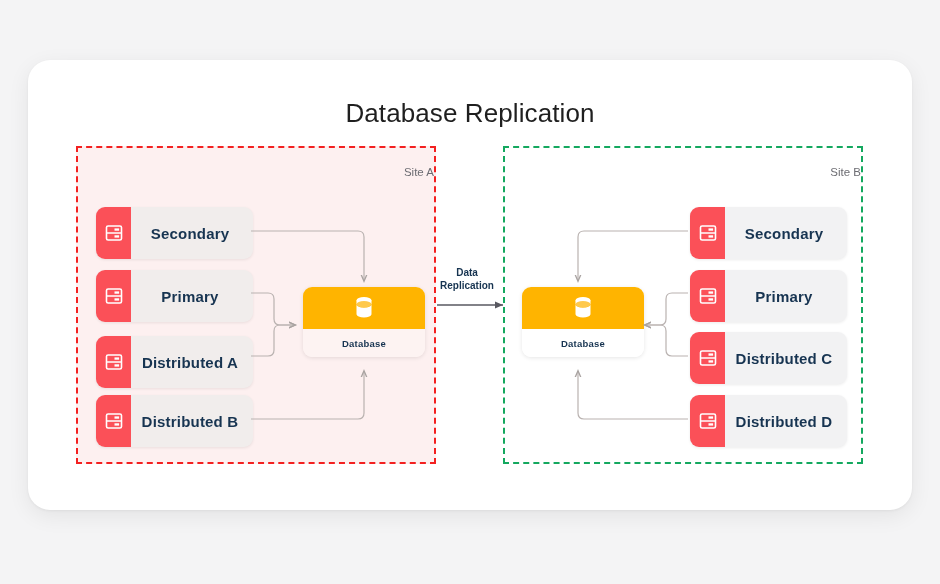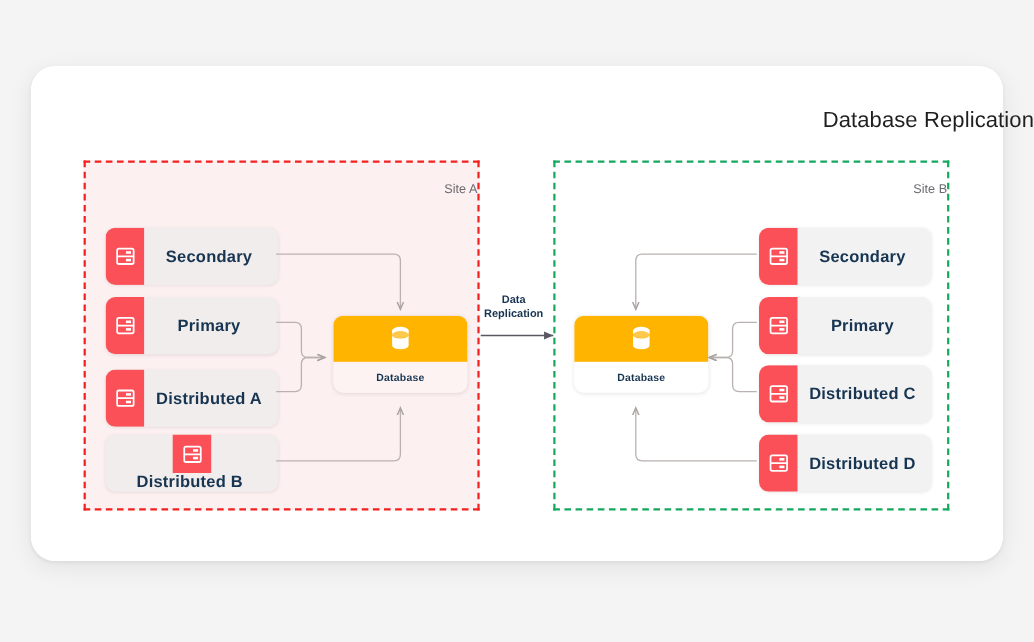--- a/index.html
+++ b/index.html
@@ -31,22 +31,22 @@
     border-radius: 22px;
     box-shadow: 0 6px 22px rgba(0,0,0,0.07), 0 1px 3px rgba(0,0,0,0.05);
   }
 
   
   .diagram-title {
     position: absolute;
     left: 0;
     top: 98px;
     width: 940px;
-    text-align: right;
-    font-size: 20px;
+    text-align: center;
+    font-size: 26px;
     color: #1f1f1f;
     letter-spacing: 0.1px;
   }
 
   
   .site {
     position: absolute;
     box-sizing: border-box;
   }
   .site-a {
@@ -202,21 +202,21 @@
         <svg width="18" height="18" viewBox="0 0 18 18">
           <rect x="1.5" y="2" width="15" height="14" rx="1.6" fill="none" stroke="#ffffff" stroke-width="1.6"></rect>
           <line x1="1.5" y1="9" x2="16.5" y2="9" stroke="#ffffff" stroke-width="1.6"></line>
           <rect x="9.5" y="4.4" width="4.6" height="2.3" fill="#ffffff"></rect>
           <rect x="9.5" y="11.3" width="4.6" height="2.3" fill="#ffffff"></rect>
         </svg>
       </div>
       <div class="node-label">Distributed A</div>
     </div>
 
-    <div class="node" style="left:18px; top:247px;flex-direction:column;">
+    <div class="node" style="left:18px; top:247px;">
       <div class="icon-pane">
         <svg width="18" height="18" viewBox="0 0 18 18">
           <rect x="1.5" y="2" width="15" height="14" rx="1.6" fill="none" stroke="#ffffff" stroke-width="1.6"></rect>
           <line x1="1.5" y1="9" x2="16.5" y2="9" stroke="#ffffff" stroke-width="1.6"></line>
           <rect x="9.5" y="4.4" width="4.6" height="2.3" fill="#ffffff"></rect>
           <rect x="9.5" y="11.3" width="4.6" height="2.3" fill="#ffffff"></rect>
         </svg>
       </div>
       <div class="node-label">Distributed B</div>
     </div>

